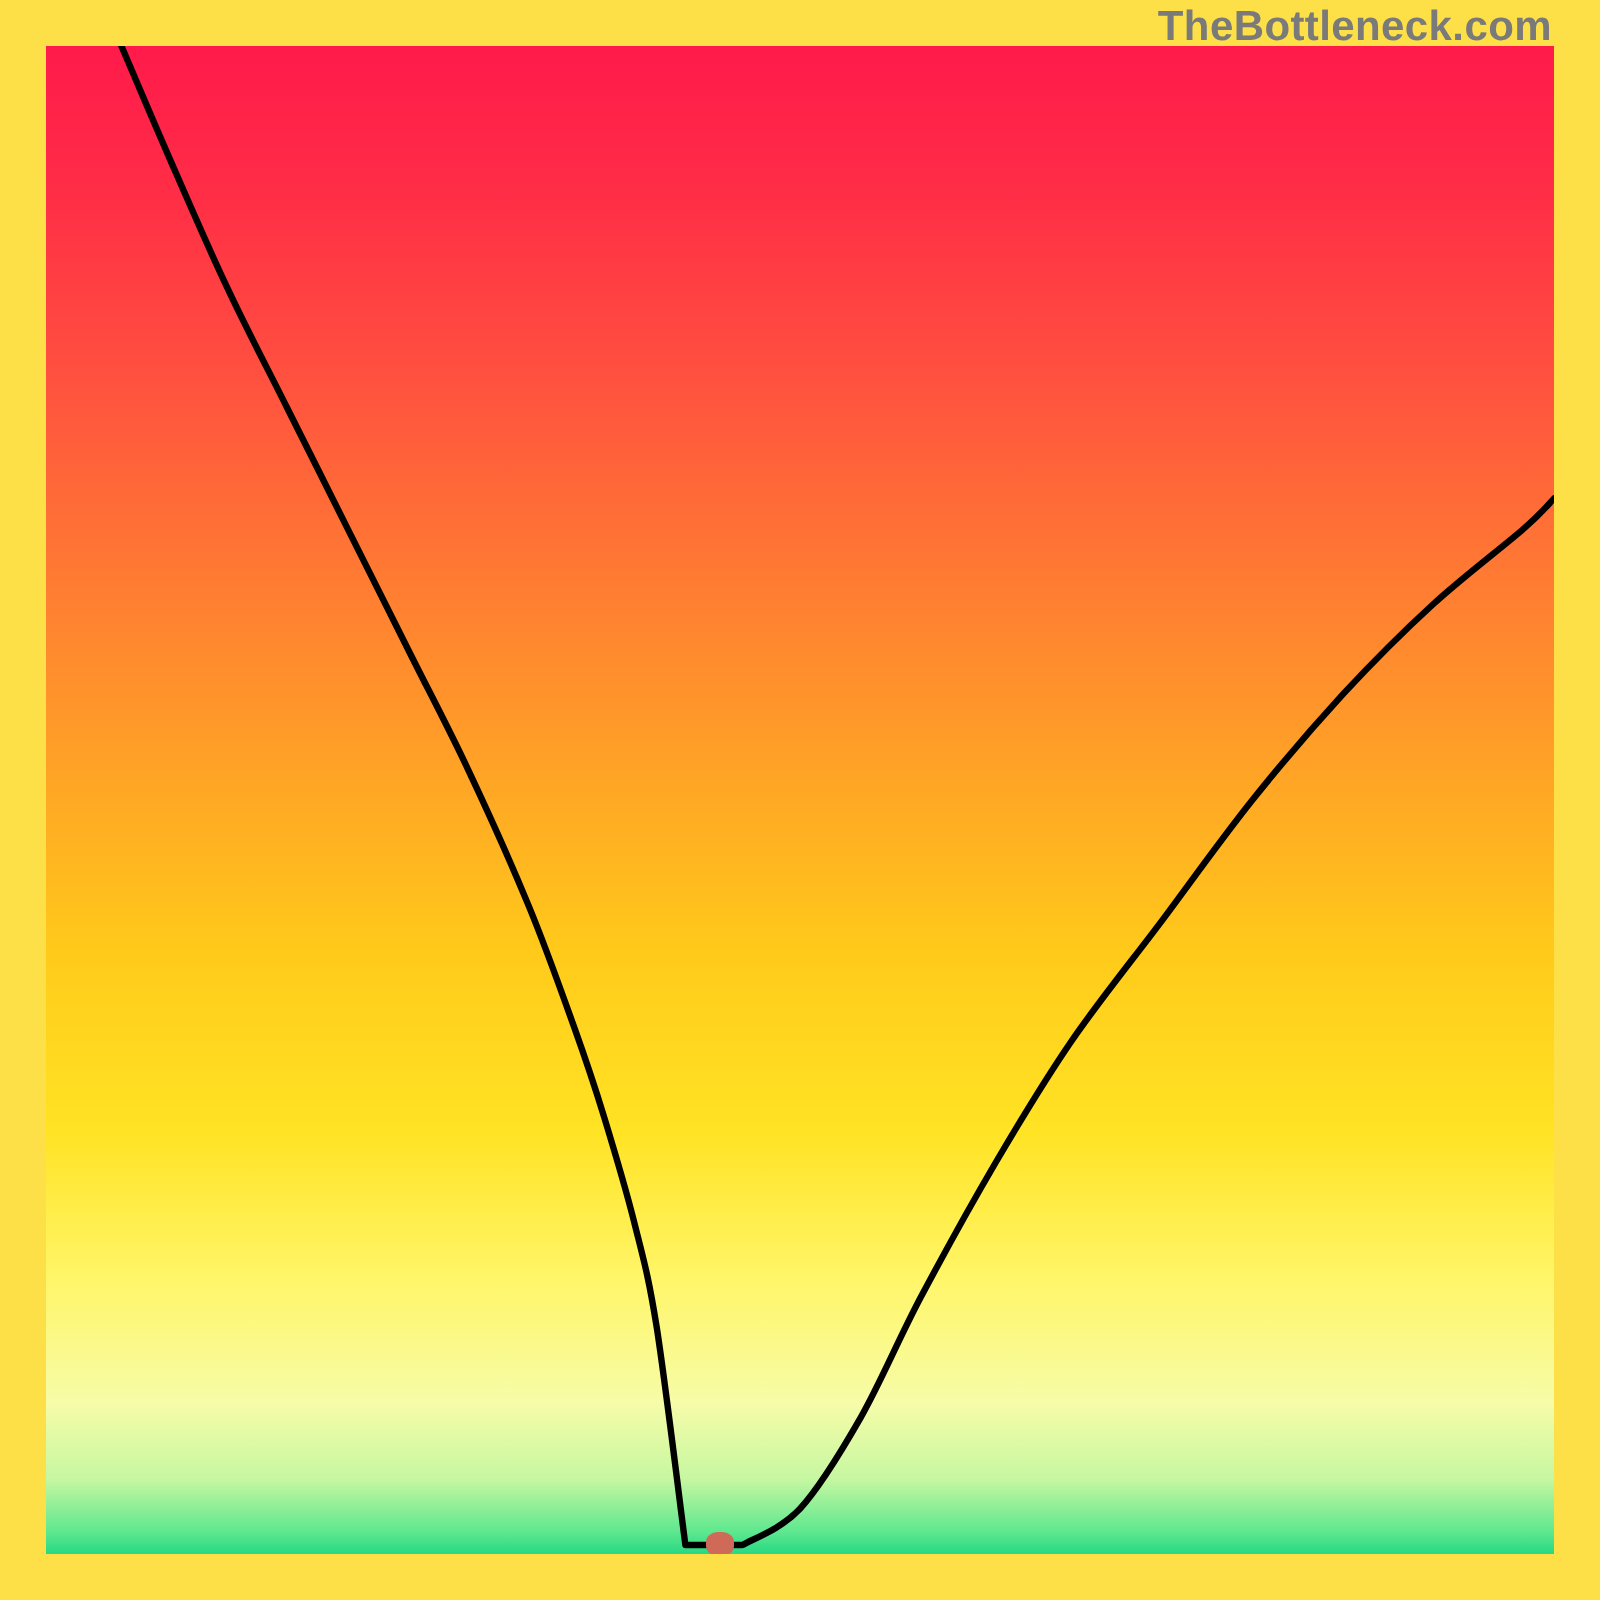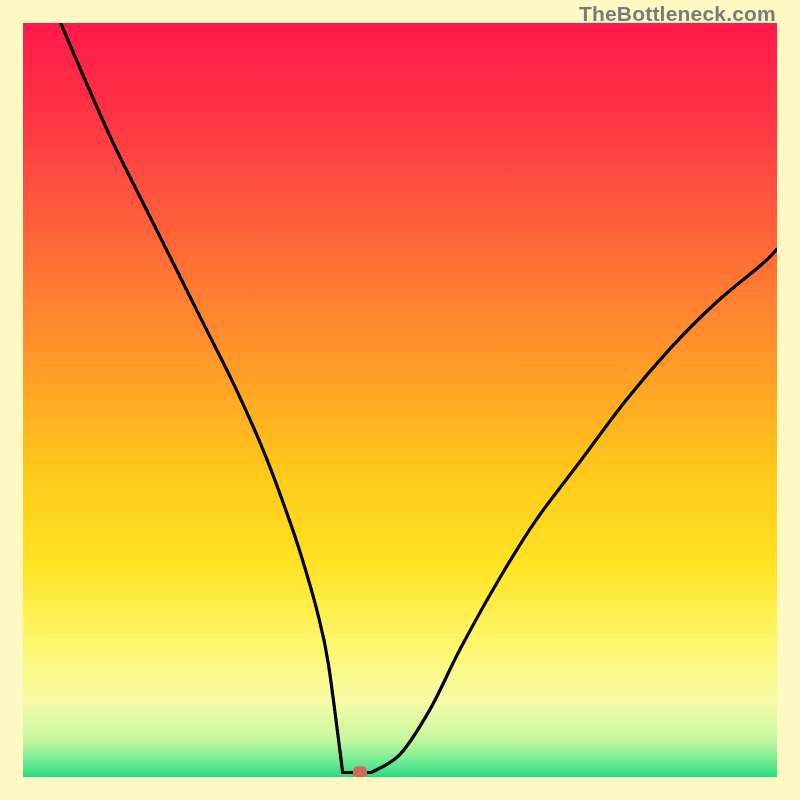--- a/index.html
+++ b/index.html
@@ -8,21 +8,21 @@
     width: 800px;
     height: 800px;
     background: #000;
     font-family: Arial, Helvetica, sans-serif;
     overflow: hidden;
   }
   .frame {
     position: relative;
     width: 800px;
     height: 800px;
-    background: #fef9c3;
+    background: #fde047;
   }
   .plot {
     position: absolute;
     left: 23px;
     top: 23px;
     width: 754px;
     height: 754px;
     overflow: hidden;
   }
   .watermark {

